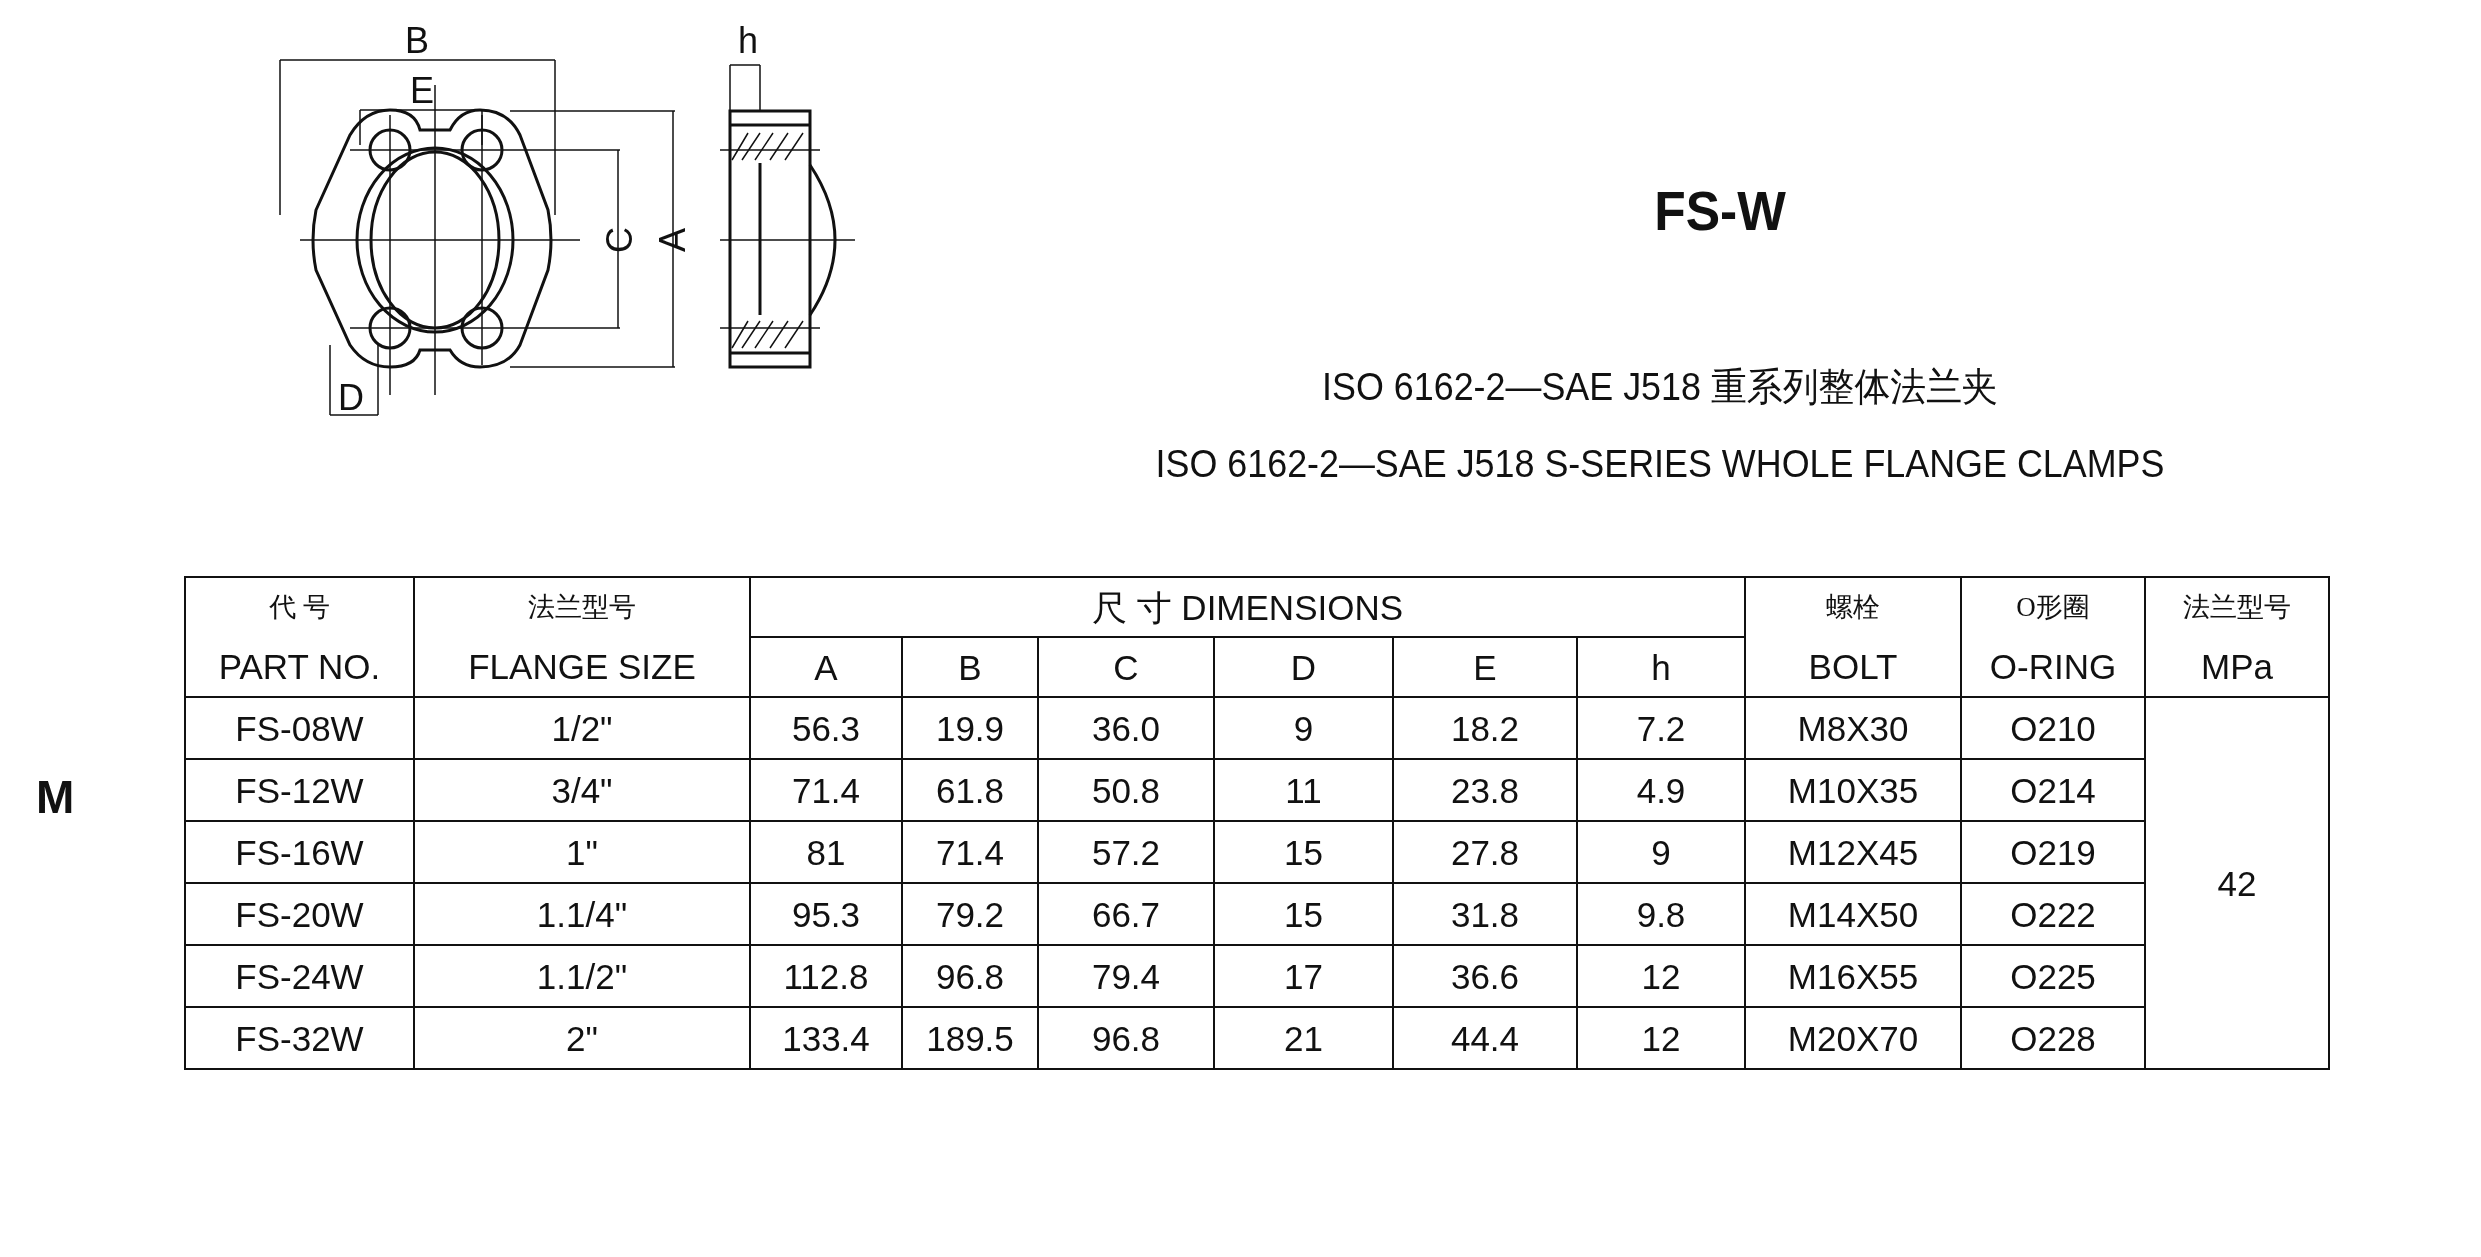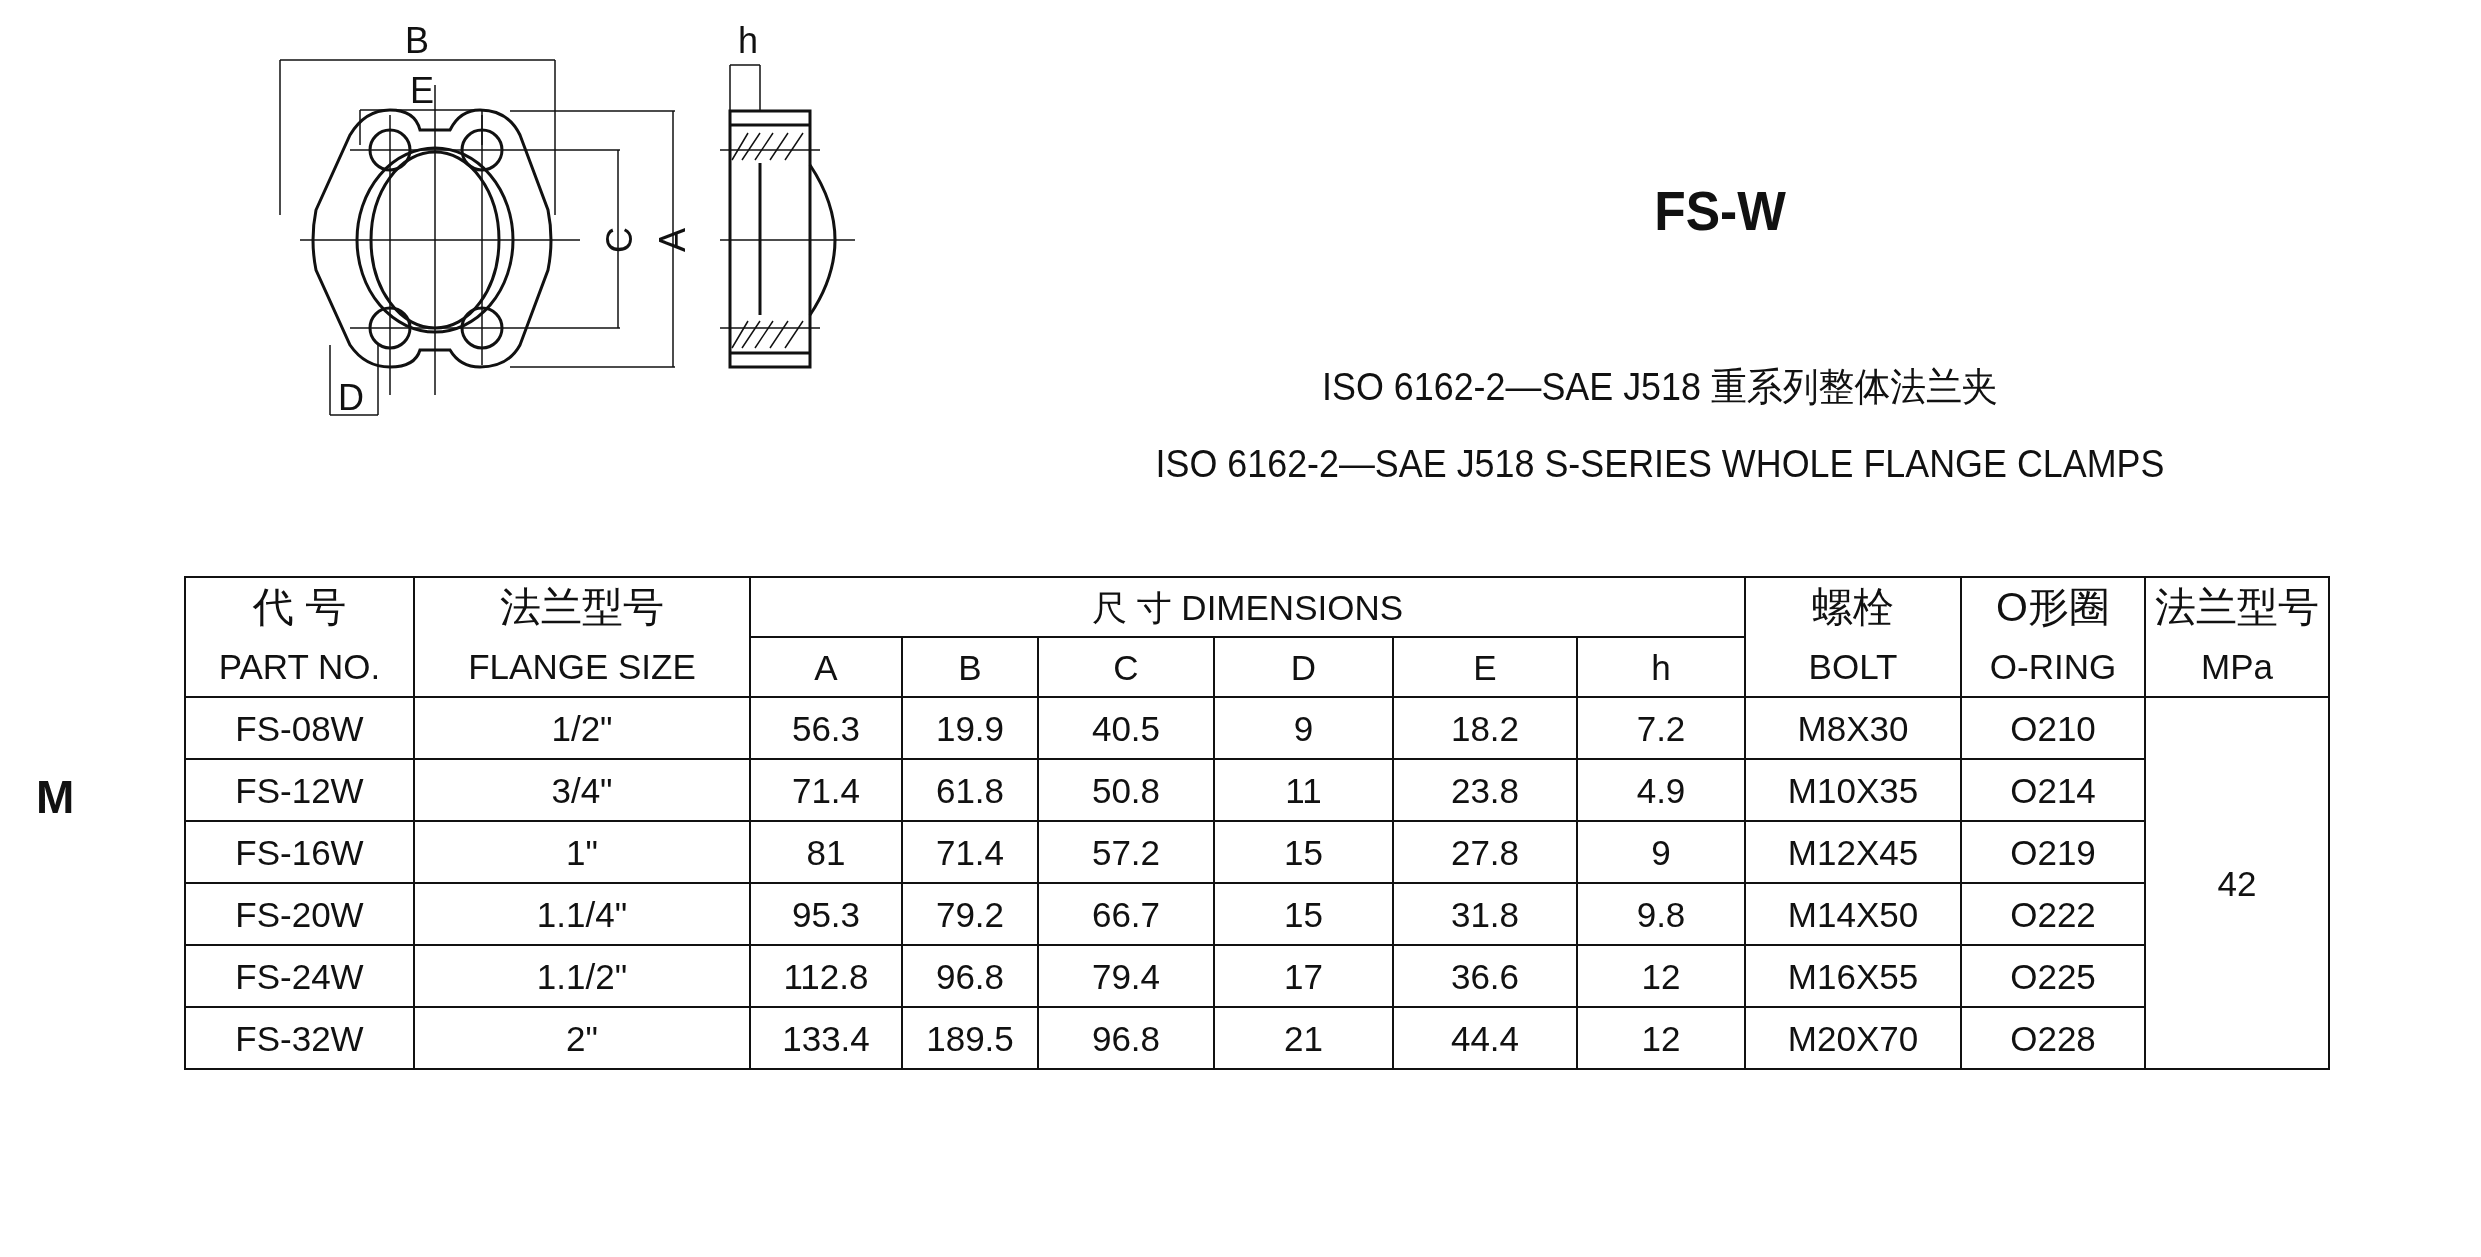--- a/index.html
+++ b/index.html
@@ -8,21 +8,21 @@
   #drawing{left:250px;top:15px;width:620px;height:500px;}
   #title{left:1560px;top:178px;width:320px;text-align:center;font-weight:bold;font-size:56px;transform:scaleX(0.92);}
   .subtitle{left:1000px;width:1320px;text-align:center;font-size:39px;transform:scaleX(0.92);white-space:nowrap;}
   #sub1{top:360px;}
   #sub2{top:442px;}
   #side-mark{left:36px;top:770px;font-size:46px;font-weight:bold;}
   table{position:absolute;left:184px;top:576px;border-collapse:collapse;font-size:35px;}
   td,th{border:2.5px solid #111;text-align:center;font-weight:normal;padding:0;line-height:1;}
   th{height:58px;}
   td{height:60px;}
-  .cjk{font-size:41px;}
+  .cjk{font-size:27px;font-family:Liberation Serif, serif;}
 </style>
 </head>
 <body>
 
 <svg id="drawing" class="abs" viewBox="0 0 620 500" xmlns="http://www.w3.org/2000/svg" fill="none" stroke="#111" stroke-width="3">
 
   <path d="M66 195 L100 120 Q115 95 140 95 Q165 95 170 115 L200 115 Q210 95 230 95 Q258 95 270 120 L298 195 Q304 225 298 255 L270 330 Q258 352 230 352 Q210 352 200 335 L170 335 Q165 352 140 352 Q115 352 100 330 L66 255 Q60 225 66 195 Z"></path>
   <ellipse cx="185" cy="225" rx="78" ry="92"></ellipse>
   <ellipse cx="185" cy="225" rx="64" ry="88"></ellipse>
   <circle cx="140" cy="135" r="20"></circle>
@@ -120,21 +120,21 @@
       <th style="border-top:none">O-RING</th>
       <th style="border-top:none">MPa</th>
     </tr>
   </thead>
   <tbody>
     <tr>
       <td>FS-08W</td>
       <td>1/2"</td>
       <td>56.3</td>
       <td>19.9</td>
-      <td>40.5</td>
+      <td>36.0</td>
       <td>9</td>
       <td>18.2</td>
       <td>7.2</td>
       <td>M8X30</td>
       <td>O210</td>
       <td rowspan="6">42</td>
     </tr>
     <tr>
       <td>FS-12W</td>
       <td>3/4"</td>

